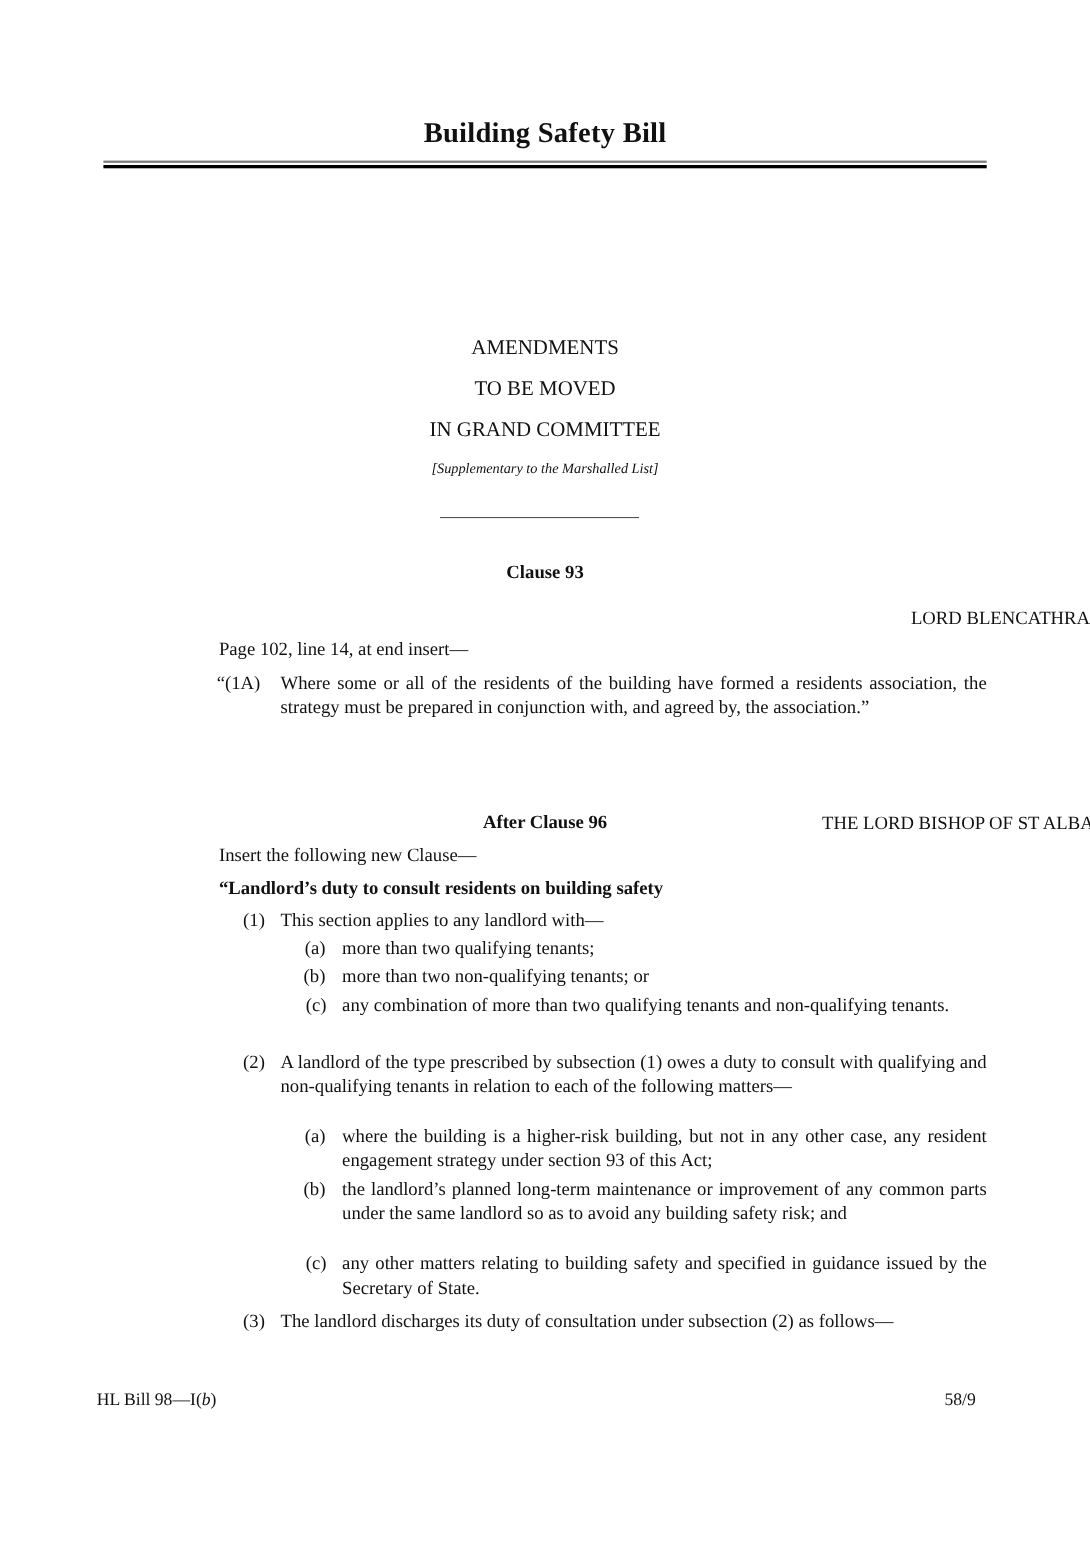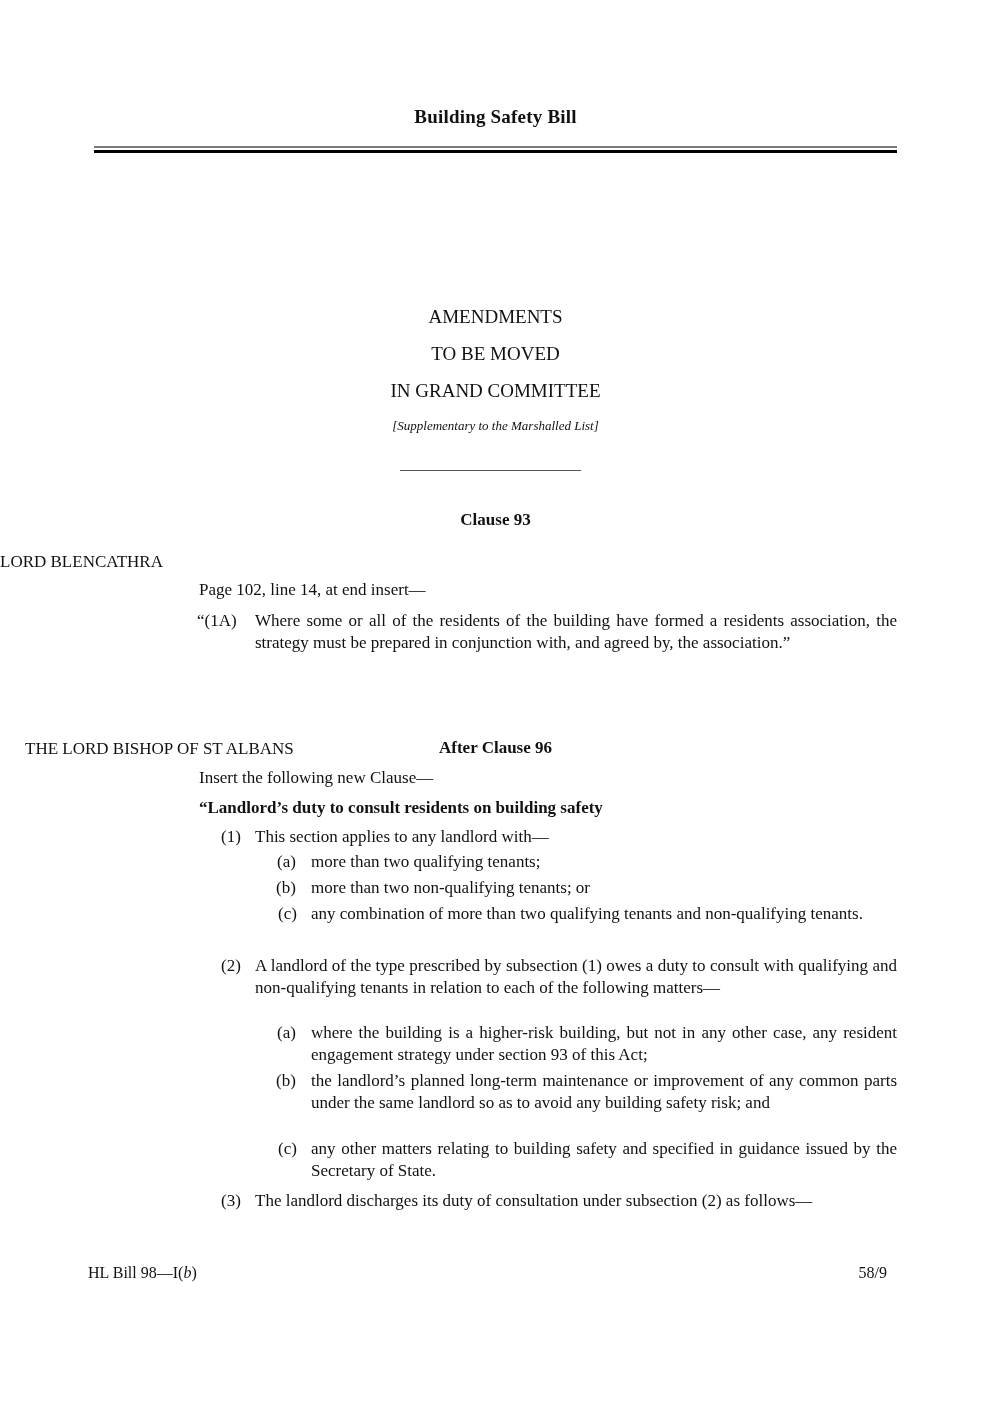--- a/index.html
+++ b/index.html
@@ -3,40 +3,40 @@
   <meta charset="utf-8">
   <style>
     html, body { margin: 0; padding: 0; background: #ffffff; }
     body {
       width: 991px; height: 1401px; position: relative; overflow: hidden;
       font-family: "Liberation Serif", "DejaVu Serif", serif;
       color: #111111;
     }
     .page-title {
       position: absolute; left: 0; width: 991px; top: 106px;
-      text-align: center; font-size: 19px; font-weight: bold; letter-spacing: 0.2px;
+      text-align: center; font-size: 26px; font-weight: bold; letter-spacing: 0.2px;
     }
     .rule-thin {
       position: absolute; left: 94px; width: 803px; top: 146px; height: 2px; background: #7a7a7a;
     }
     .rule-thick {
       position: absolute; left: 94px; width: 803px; top: 150px; height: 3px; background: #000000;
     }
     .center-line {
       position: absolute; left: 0; width: 991px; text-align: center; font-size: 19px;
     }
     .italic { font-style: italic; font-size: 13px; }
     .short-rule {
       position: absolute; left: 400px; width: 181px; top: 470px; height: 1px; background: #555555;
     }
     .heading-bold {
       position: absolute; left: 0; width: 991px; text-align: center; font-size: 17px; font-weight: bold;
     }
     .mover {
-      position: absolute; left: 0; width: 991px; text-align: left; font-size: 17px;
+      position: absolute; left: 0; width: 991px; text-align: right; font-size: 17px;
     }
     .para {
       position: absolute; font-size: 17px; line-height: 22px;
     }
     .num {
       position: absolute; font-size: 17px; line-height: 22px;
     }
     .justify { text-align: justify; text-align-last: left; }
     .bold { font-weight: bold; }
     .footer-left {

